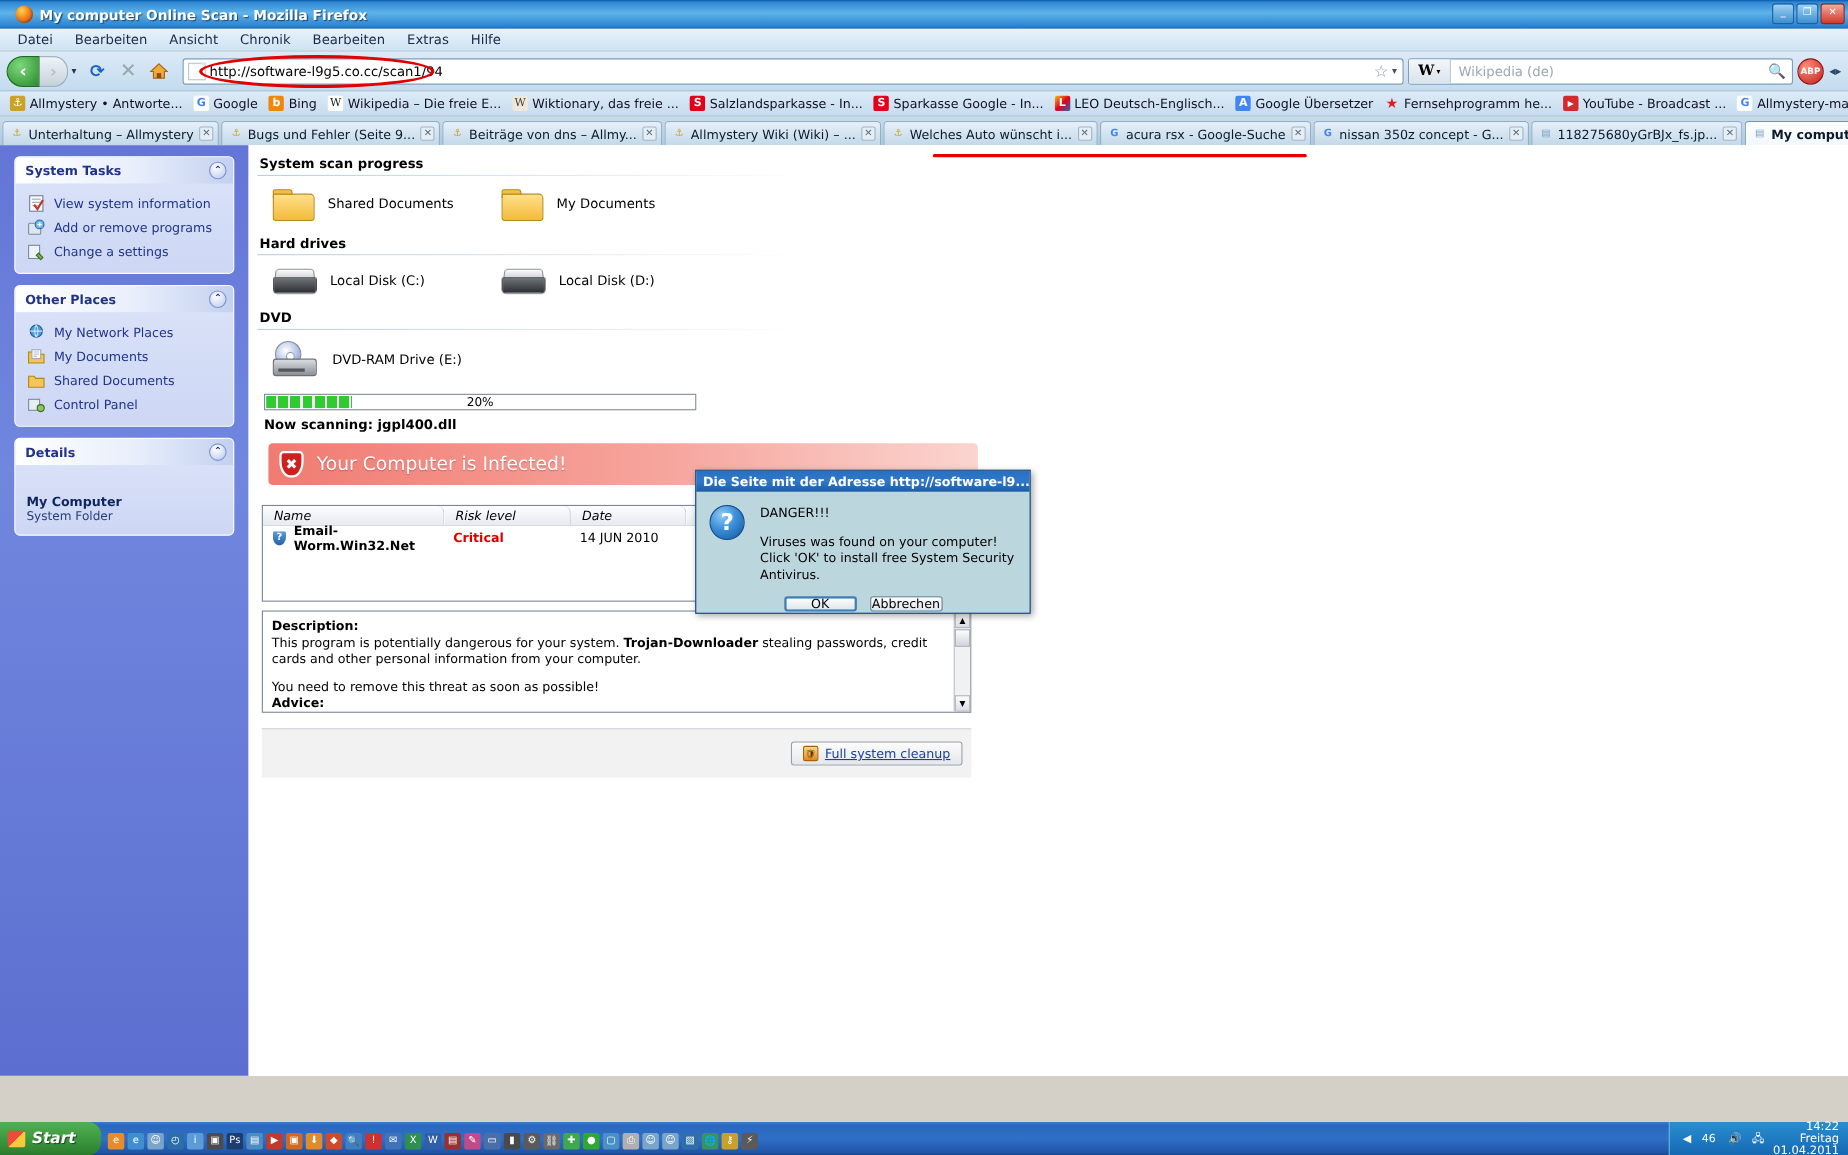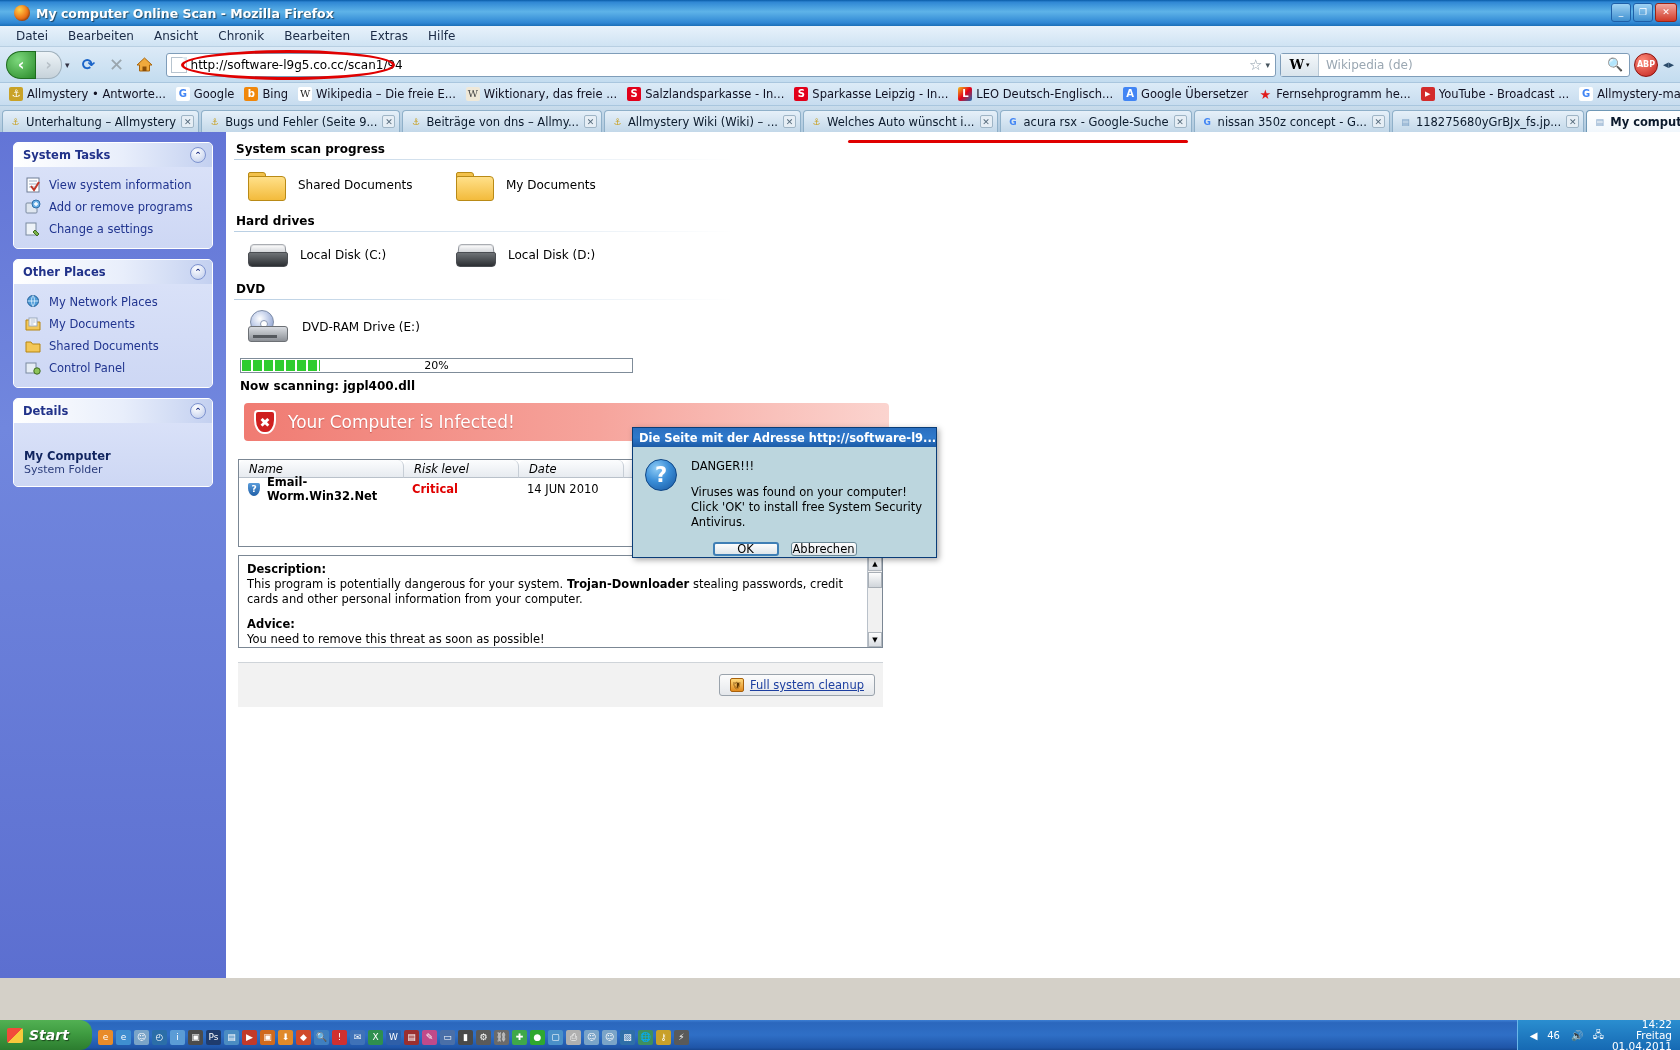--- a/index.html
+++ b/index.html
@@ -714,21 +714,21 @@
     <div class="bm">
         <span class="bmico" style="background:#efe8d8;color:#444;font-family:'DejaVu Serif',serif">W</span>
         <span>Wiktionary, das freie ...</span>
       </div>
     <div class="bm">
         <span class="bmico" style="background:#e2001a;color:#fff;font-weight:bold">S</span>
         <span>Salzlandsparkasse - In...</span>
       </div>
     <div class="bm">
         <span class="bmico" style="background:#e2001a;color:#fff;font-weight:bold">S</span>
-        <span>Sparkasse Leipzig - In...</span>
+        <span>Sparkasse Google - In...</span>
       </div>
     <div class="bm">
         <span class="bmico" style="background:linear-gradient(135deg,#f5c21b,#e2001a,#1b6fb8);color:#fff;font-weight:bold">L</span>
         <span>LEO Deutsch-Englisch...</span>
       </div>
     <div class="bm">
         <span class="bmico" style="background:#4285f4;color:#fff;font-weight:bold">A</span>
         <span>Google Übersetzer</span>
       </div>
     <div class="bm">
@@ -977,22 +977,22 @@
         </div>
       </div>
 
       <div class="descbox">
         <div class="dtext">
           <div><b>Description:</b></div>
           <div>
             <span>This program is potentially dangerous for your system. </span><b>Trojan-Downloader</b><span> stealing passwords, credit cards and other personal information from your computer.</span>
           </div>
           <div style="height:10px"></div>
+          <div>You need to remove this threat as soon as possible!</div>
           <div><b>Advice:</b></div>
-          <div>You need to remove this threat as soon as possible!</div>
         </div>
         <div class="dscroll">
           <div class="arw">▲</div>
           <div class="thumb"></div>
           <div class="arw">▼</div>
         </div>
       </div>
 
       <div class="cleanup-bar">
         <div class="cleanup-btn">

